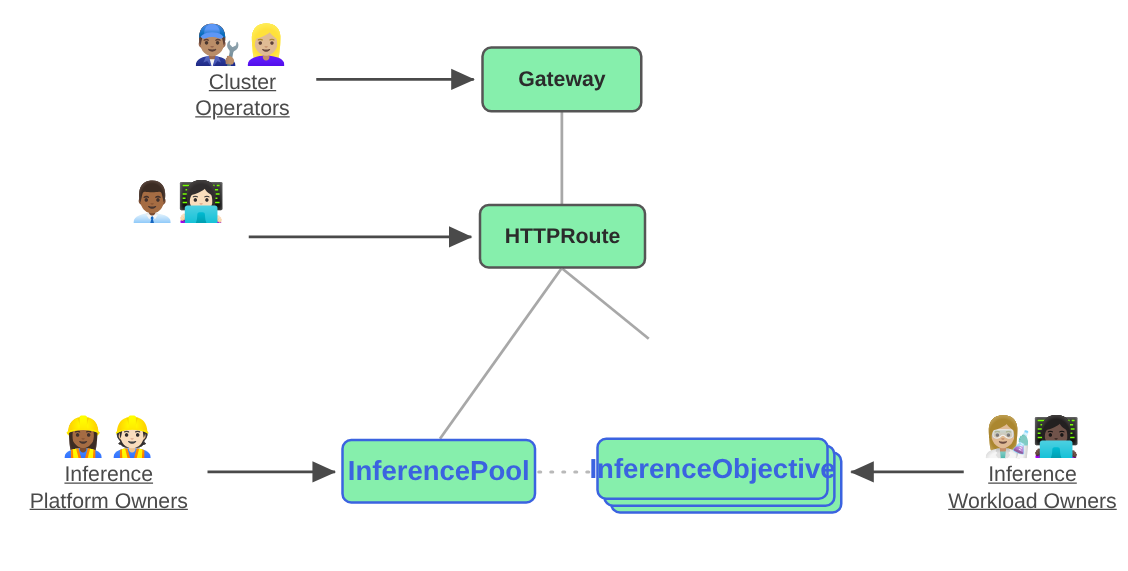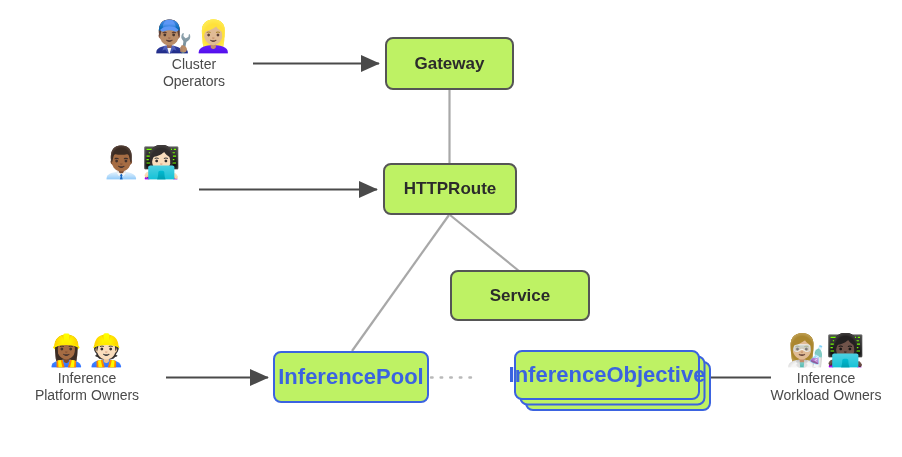--- a/index.html
+++ b/index.html
@@ -39,53 +39,53 @@
   .persona-emoji {
     font-family: "DejaVu Sans", sans-serif;
     font-size: 31px;
     letter-spacing: 1px;
     line-height: 1.06;
     white-space: nowrap;
     user-select: none;
   }
   .persona-label {
     margin-top: 3px;
-    font-size: 14px;
+    font-size: 17px;
     font-weight: 400;
     color: #4a4a4a;
     white-space: pre-line;
+    text-decoration: underline;
   }
 
   
   .node {
     position: absolute;
     box-sizing: border-box;
     display: flex;
     align-items: center;
     justify-content: center;
     border-radius: 8px;
-    background: #bef264;
+    background: #86efac;
     font-weight: bold;
     text-align: center;
   }
   .node-dark {
     border: 2.4px solid #555555;
     color: #2b2b2b;
     font-size: 17px;
   }
   .node-blue {
     border: 2.4px solid #3b63e0;
     color: #3b63e0;
     font-size: 22px;
   }
 
   
   .stack-wrap {
     position: absolute;
-    margin-left: 37px;
   }
   .stack-wrap .node {
     position: absolute;
     left: 0;
     top: 0;
   }
   .stack-shadow-2 { transform: translate(11px, 11px); z-index: 1; }
   .stack-shadow-1 { transform: translate(5.5px, 5.5px); z-index: 2; }
   .stack-front    { transform: translate(0, 0); z-index: 3; }
 </style>
@@ -144,23 +144,20 @@
   </div>
 
   <div class="node node-dark" style="left: 385px; top: 37px; width: 129px; height: 53px;">
     <span>Gateway</span>
   </div>
 
   <div class="node node-dark" style="left: 383px; top: 163px; width: 134px; height: 52px; justify-content: center;">
     <span>HTTPRoute</span>
   </div>
 
-  <div class="node node-dark" style="left: 450px; top: 270px; width: 140px; height: 51px;">
-    <span>Service</span>
-  </div>
 
   <div class="node node-blue" style="left: 273px; top: 351px; width: 156px; height: 52px;">
     <span>InferencePool</span>
   </div>
 
   <div class="stack-wrap" style="left: 477px; top: 350px; width: 186px; height: 62px;">
     <div class="node node-blue stack-shadow-2" style="width: 186px; height: 50px;"></div>
     <div class="node node-blue stack-shadow-1" style="width: 186px; height: 50px;"></div>
     <div class="node node-blue stack-front" style="width: 186px; height: 50px;">
       <span>InferenceObjective</span>

